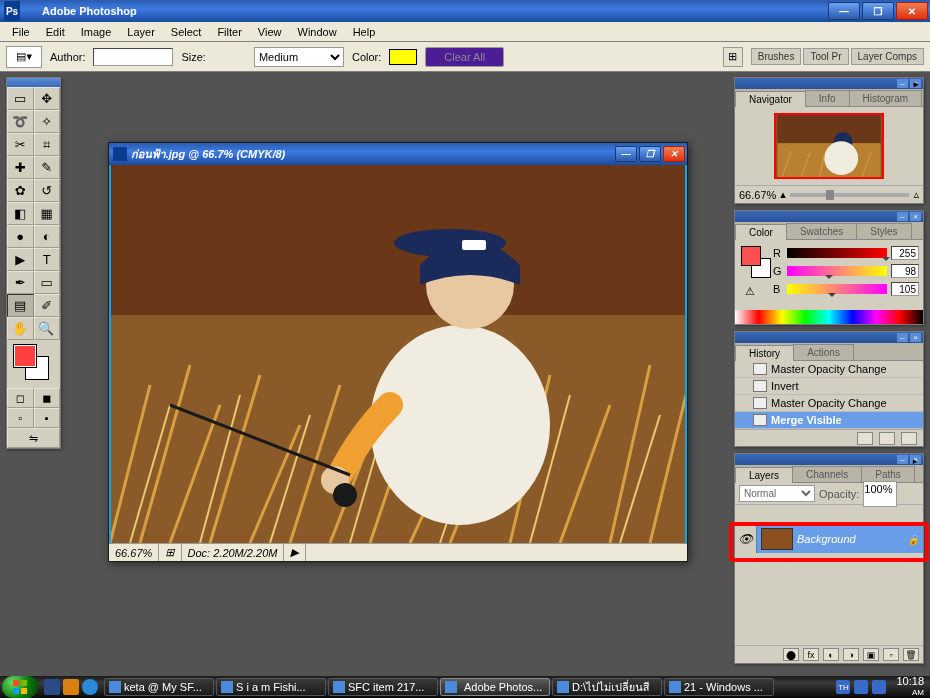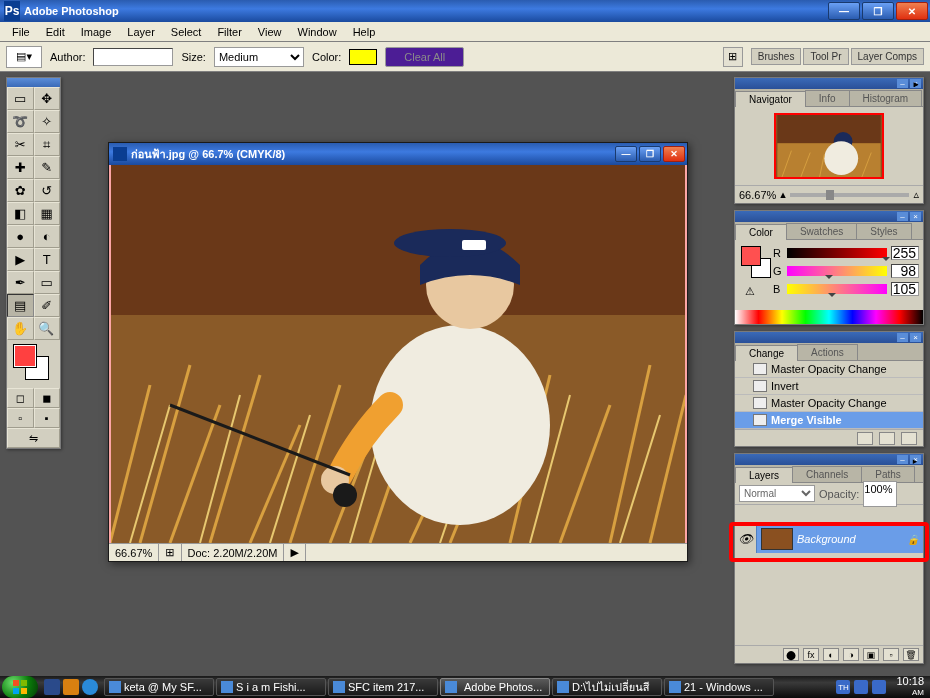--- a/index.html
+++ b/index.html
@@ -1,35 +1,35 @@
 <!DOCTYPE html>
 <html><head>
 <meta charset="utf-8">
 <style>
 * { box-sizing: border-box; margin: 0; padding: 0; font-family: Tahoma, sans-serif; font-size: 11px; user-select: none; }
 body { width: 930px; height: 698px; background: #535353; overflow: hidden; position: relative; }
 
 
 .titlebar { height: 22px; background: linear-gradient(#2a5cb0,#3d7ae0 40%,#1a4a9e); display: flex; align-items: center; padding-left: 4px; color: #fff; font-weight: bold; }
-.titlebar .ps-icon { width: 16px; height: 20px; background: #0a3d91; margin-right: 4px; display: flex; align-items: center; justify-content: center; color: #fff; font-size: 12px; }
+.titlebar .ps-icon { width: 16px; height: 20px; background: #0a3d91; margin-right: 22px; display: flex; align-items: center; justify-content: center; color: #fff; font-size: 10px; }
 .titlebar .spacer { flex: 1; }
 .win-btns { display: flex; height: 100%; }
 .win-btn { width: 32px; height: 18px; margin-top: 2px; background: linear-gradient(#6aa0f5,#2a5cb0); border: 1px solid #1a3a6e; color: #fff; display: flex; align-items: center; justify-content: center; font-size: 10px; border-radius: 2px; margin-right: 2px; }
 .win-btn.close { background: linear-gradient(#f08050,#e03010); border-color: #a02010; }
 
 
 .menubar { height: 20px; background: #ece9d8; display: flex; align-items: center; padding-left: 4px; color: #000; border-bottom: 1px solid #7f7f7f; }
 .menubar span { padding: 2px 8px; cursor: default; }
 
 
 .optbar { height: 30px; background: #ece9d8; display: flex; align-items: center; padding: 0 6px; border-bottom: 1px solid #7f7f7f; gap: 8px; color: #000; }
 .optbar .tool-preview { width: 36px; height: 22px; border: 1px solid #999; background: #fff; display: flex; align-items: center; justify-content: center; }
 .optbar label { font-size: 11px; }
 .optbar input[type=text] { border: 1px inset #999; height: 18px; width: 80px; padding: 0 2px; }
-.optbar select { height: 20px; width: 90px; border: 1px solid #999; background: #fff; }
+.optbar select { height: 20px; width: 90px; border: 1px solid #999; background: #fff; margin-left: 40px; }
 .optbar .swatch { width: 28px; height: 16px; border: 1px solid #000; background: #ffff00; }
 .optbar button { height: 20px; padding: 0 18px; border: 1px solid #999; background: #4c1d95; border-radius: 2px; color: #8a8a8a; }
 .opt-spacer { flex: 1; }
 .palette-btns { display: flex; gap: 2px; }
 .palette-tab { background: #d2cfc0; border: 1px solid #999; padding: 2px 6px; font-size: 10px; color: #333; }
 
 
 .workarea { position: absolute; top: 72px; left: 0; right: 0; bottom: 22px; background: #535353; }
 
 
@@ -38,21 +38,21 @@
 .toolbox-grid { display: grid; grid-template-columns: 1fr 1fr; }
 .tool-cell { height: 23px; border: 1px solid #e8e5d6; border-right-color: #a09d8e; border-bottom-color: #a09d8e; background: #d2cfc0; display: flex; align-items: center; justify-content: center; color: #000; font-size: 13px; position: relative; }
 .tool-cell.active { background: #b8b5a6; border: 1px inset #888; }
 .toolbox-colors { padding: 6px; position: relative; height: 48px; }
 .fg-sw { position: absolute; top: 4px; left: 6px; width: 24px; height: 24px; background: #ff4040; border: 1px solid #000; box-shadow: 0 0 0 1px #fff inset; }
 .bg-sw { position: absolute; top: 16px; left: 18px; width: 24px; height: 24px; background: #fff; border: 1px solid #000; box-shadow: 0 0 0 1px #fff inset; }
 .toolbox-modes { display: grid; grid-template-columns: 1fr 1fr; }
 .toolbox-modes .tool-cell { height: 20px; font-size: 11px; }
 
 
-.docwin { position: absolute; top: 70px; left: 108px; width: 580px; height: 420px; border: 1px solid #1a1a1a; box-shadow: 2px 2px 8px rgba(0,0,0,.5); background: #fca5a5; }
+.docwin { position: absolute; top: 70px; left: 108px; width: 580px; height: 420px; border: 1px solid #1a1a1a; box-shadow: 2px 2px 8px rgba(0,0,0,.5); background: #0ea5e9; font-style: italic; }
 .docwin-title { height: 22px; background: linear-gradient(#2a5cb0,#3d7ae0 40%,#1a4a9e); color: #fff; display: flex; align-items: center; padding-left: 4px; font-weight: bold; font-size: 11px; }
 .docwin-title .spacer { flex: 1; }
 .docwin-title .dw-btn { width: 22px; height: 16px; background: linear-gradient(#6aa0f5,#2a5cb0); border: 1px solid #1a3a6e; margin-right: 2px; display: flex; align-items: center; justify-content: center; font-size: 9px; border-radius: 2px; }
 .docwin-title .dw-btn.close { background: linear-gradient(#f08050,#e03010); border-color: #a02010; }
 .doc-canvas { position: absolute; top: 22px; left: 2px; right: 2px; bottom: 18px; background: #525252; overflow: hidden; }
 .doc-image { width: 100%; height: 100%; }
 .doc-status { position: absolute; bottom: 0; left: 0; right: 0; height: 18px; background: #ece9d8; border-top: 1px solid #999; display: flex; align-items: center; font-size: 10px; color: #000; }
 .doc-status .cell { border-right: 1px solid #999; padding: 0 6px; height: 100%; display: flex; align-items: center; }
 .doc-status .scroll-h { flex: 1; background: #ece9d8; }
 
@@ -83,21 +83,21 @@
 .cslider-row { display: flex; align-items: center; gap: 4px; height: 18px; font-size: 10px; }
 .cslider-row .lbl { width: 10px; }
 .cslider-row .bar { flex: 1; height: 10px; position: relative; }
 .cslider-row .bar.r { background: linear-gradient(to right,#000,#f00); }
 .cslider-row .bar.g { background: linear-gradient(to right,#f0f,#ff0); }
 .cslider-row .bar.b { background: linear-gradient(to right,#ff0,#f0f); }
 .cslider-row .bar::after { content: ''; position: absolute; top: 9px; width: 0; height: 0; border: 4px solid transparent; border-top-color: #444; }
 .cslider-row .bar.r::after { left: 95%; }
 .cslider-row .bar.g::after { left: 38%; }
 .cslider-row .bar.b::after { left: 41%; }
-.cslider-row .val { width: 28px; border: 1px inset #999; background: #fff; text-align: right; padding-right: 2px; font-size: 14px; height: 14px; line-height: 13px; }
+.cslider-row .val { width: 28px; border: 1px inset #999; background: #fff; text-align: right; padding-right: 2px; font-size: 10px; height: 14px; line-height: 13px; }
 .spectrum { height: 14px; background: linear-gradient(to right,#fff,#f00,#ff0,#0f0,#0ff,#00f,#f0f,#f00,#000); margin-top: 2px; }
 
 
 .hist-list { max-height: 72px; overflow: hidden; }
 .hist-row { display: flex; align-items: center; height: 17px; border-bottom: 1px solid #bbb; font-size: 10px; padding-left: 18px; gap: 4px; }
 .hist-row .hi-icon { width: 14px; height: 12px; border: 1px solid #777; background: #eee; }
 .hist-row.active { background: #6a9de8; color: #fff; font-weight: bold; }
 .hist-foot { height: 17px; border-top: 1px solid #aaa; background: #d2cfc0; display: flex; justify-content: flex-end; gap: 6px; padding-right: 6px; align-items: center; }
 .hist-foot .fi { width: 16px; height: 13px; border: 1px solid #888; background: #e4e1d2; }
 
@@ -353,21 +353,21 @@
       </div>
       <div class="spectrum"></div>
     </div>
 
     <div class="panel">
       <div class="panel-head">
           <div class="phb">–</div>
           <div class="phb">×</div>
         </div>
       <div class="panel-tabs">
-        <div class="panel-tab active">Change</div>
+        <div class="panel-tab active">History</div>
         <div class="panel-tab">Actions</div>
         <div class="panel-opt">▸</div>
       </div>
       <div class="hist-list" id="hist-list">
           <div class="hist-row">
             <div class="hi-icon"></div>
             <span>Master Opacity Change</span>
           </div>
           <div class="hist-row">
             <div class="hi-icon"></div>

